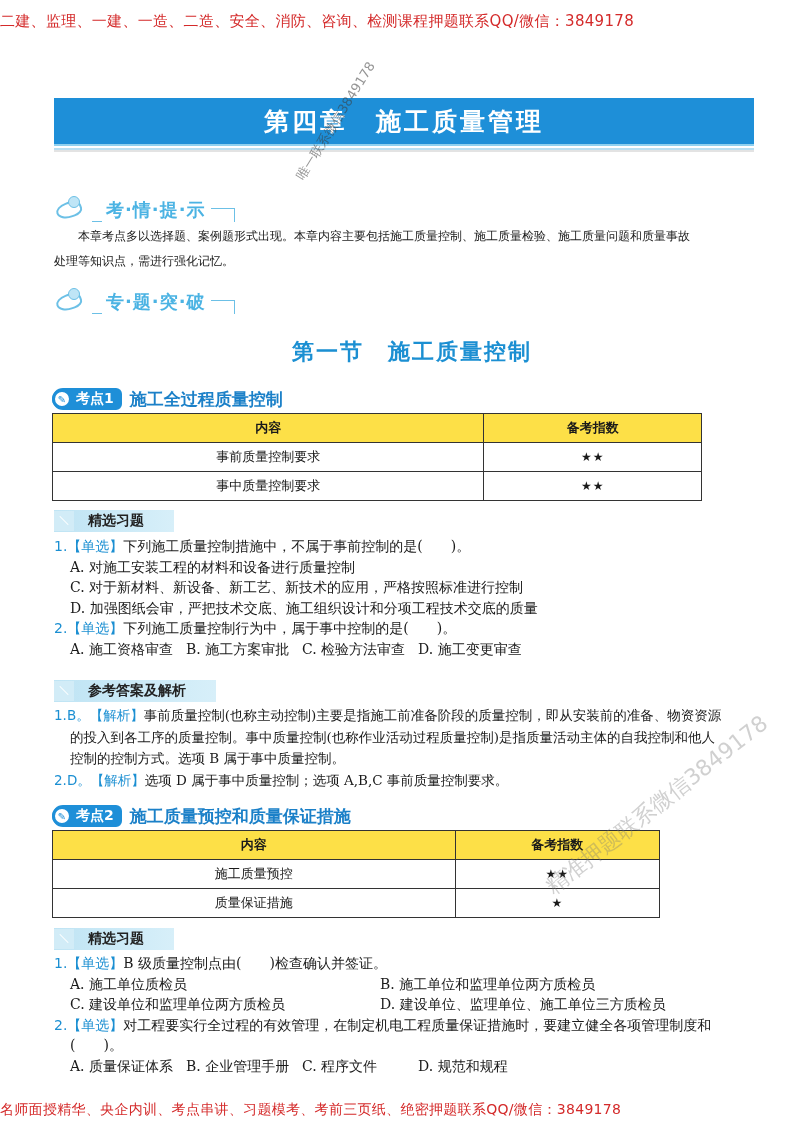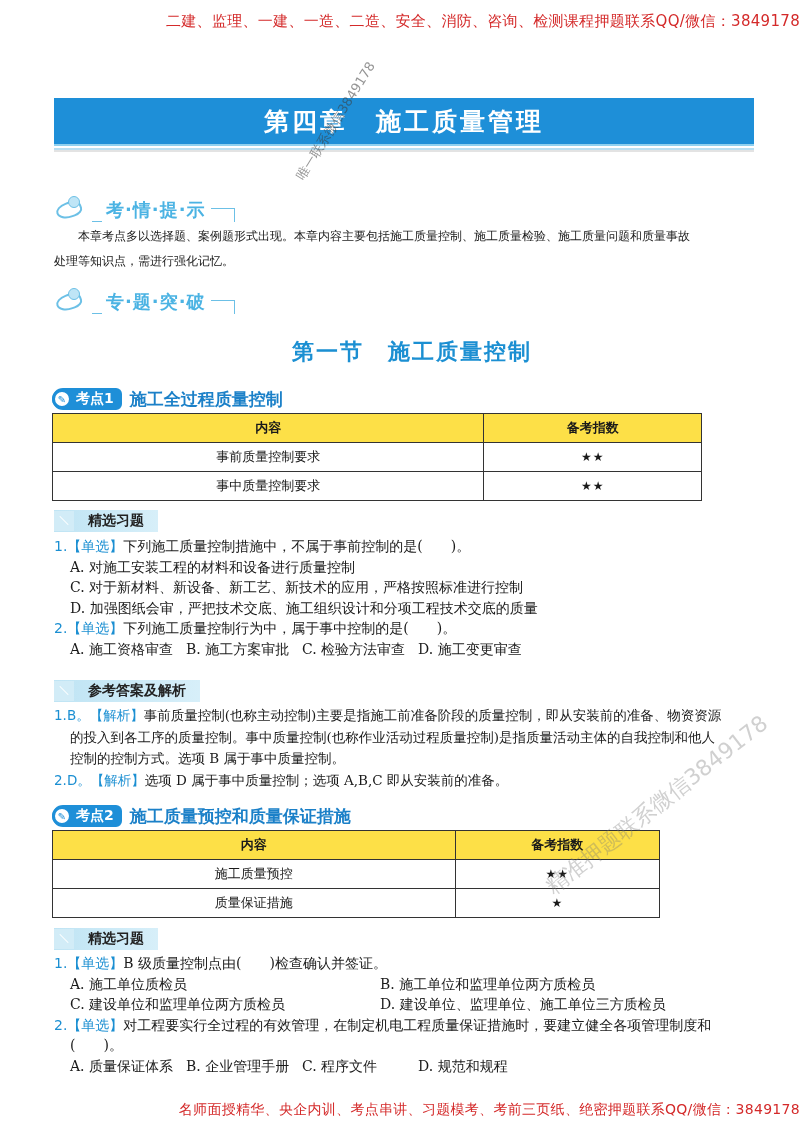--- a/index.html
+++ b/index.html
@@ -1,19 +1,19 @@
 <!DOCTYPE html>
 <html><head>
 <meta charset="utf-8">
 <style>
   * { box-sizing: border-box; margin: 0; padding: 0; }
   html, body { width: 800px; height: 1132px; background: #ffffff; overflow: hidden; }
   body { position: relative; font-family: "DejaVu Serif", "Liberation Serif", serif; color: #1a1a1a; }
 
-  .promo { position: absolute; left: 0; width: 800px; text-align: right;
+  .promo { position: absolute; left: 0; width: 800px; text-align: left;
            font-family: "DejaVu Sans", "Liberation Sans", sans-serif;
            color: #d42a2a; font-size: 15px; letter-spacing: 0.3px; }
   .promo.top { top: 12px; }
   .promo.bottom { top: 1101px; font-size: 14px; }
 
   .chapter-bar { position: absolute; left: 54px; top: 98px; width: 700px; height: 46px;
                  background: #1e8fd8; display: flex; align-items: center; justify-content: center; }
   .chapter-bar span { color: #ffffff; font-family: "DejaVu Sans", "Liberation Sans", sans-serif;
                       font-weight: bold; font-size: 25px; letter-spacing: 3px; }
   .chapter-stripes { position: absolute; left: 54px; top: 144px; width: 700px; height: 10px;
@@ -59,21 +59,21 @@
   table.kt th { background: #fde047; font-family: "DejaVu Sans", "Liberation Sans", sans-serif; font-weight: bold; font-size: 13px; }
   table.kt .c1 { width: 432px; }
   table.kt .c2 { width: 218px; }
   table.kt td.stars { font-family: "DejaVu Sans", sans-serif; font-size: 12px; letter-spacing: 1px; }
   .kt1 { top: 413px; width: 650px; }
   .kt2 { top: 830px; width: 608px; }
   .kt2 .c1 { width: 402px; }
   .kt2 .c2 { width: 206px; }
 
   .sub-head { position: absolute; left: 54px; height: 22px; display: flex; align-items: center;
-              background: linear-gradient(90deg, #bfe4f4, #d7eff9); padding-right: 14px; }
+              background: linear-gradient(90deg, #bfe4f4, #d7eff9); padding-right: 30px; }
   .sub-head .icon { width: 20px; height: 20px; background: #d2ecf7; margin-right: 14px; position: relative; }
   .sub-head .icon::after { content: ""; position: absolute; left: 4px; top: 9px; width: 12px; height: 1px; background: #ffffff;
                            transform: rotate(45deg); }
   .sub-head .text { font-family: "DejaVu Sans", "Liberation Sans", sans-serif; font-weight: bold; font-size: 14px; color: #222; }
   .sh1 { top: 510px; }
   .sh2 { top: 680px; }
   .sh3 { top: 928px; }
 
   .q { position: absolute; left: 54px; font-size: 14px; line-height: 20.5px; width: 680px; }
   .q .num { color: #1b8fd2; font-family: "DejaVu Sans", sans-serif; }
@@ -167,21 +167,21 @@
   </div>
 </div>
 
 <div class="sub-head sh2">
   <div class="icon"></div>
   <span class="text">参考答案及解析</span>
 </div>
 
 <div class="ans" style="top:705px;">
   <p><span class="num">1.</span><span class="num">B。</span><span class="tag">【解析】</span><span>事前质量控制(也称主动控制)主要是指施工前准备阶段的质量控制，即从安装前的准备、物资资源的投入到各工序的质量控制。事中质量控制(也称作业活动过程质量控制)是指质量活动主体的自我控制和他人控制的控制方式。选项 B 属于事中质量控制。</span></p>
-  <p><span class="num">2.</span><span class="num">D。</span><span class="tag">【解析】</span><span>选项 D 属于事中质量控制；选项 A,B,C 即从安装前的准备。</span></p>
+  <p><span class="num">2.</span><span class="num">D。</span><span class="tag">【解析】</span><span>选项 D 属于事中质量控制；选项 A,B,C 事前质量控制要求。</span></p>
 </div>
 
 <div class="kp kp2">
   <div class="badge">
     <div class="circle">✎</div>
     <span class="label">考点2</span>
   </div>
   <span class="name">施工质量预控和质量保证措施</span>
 </div>
 

